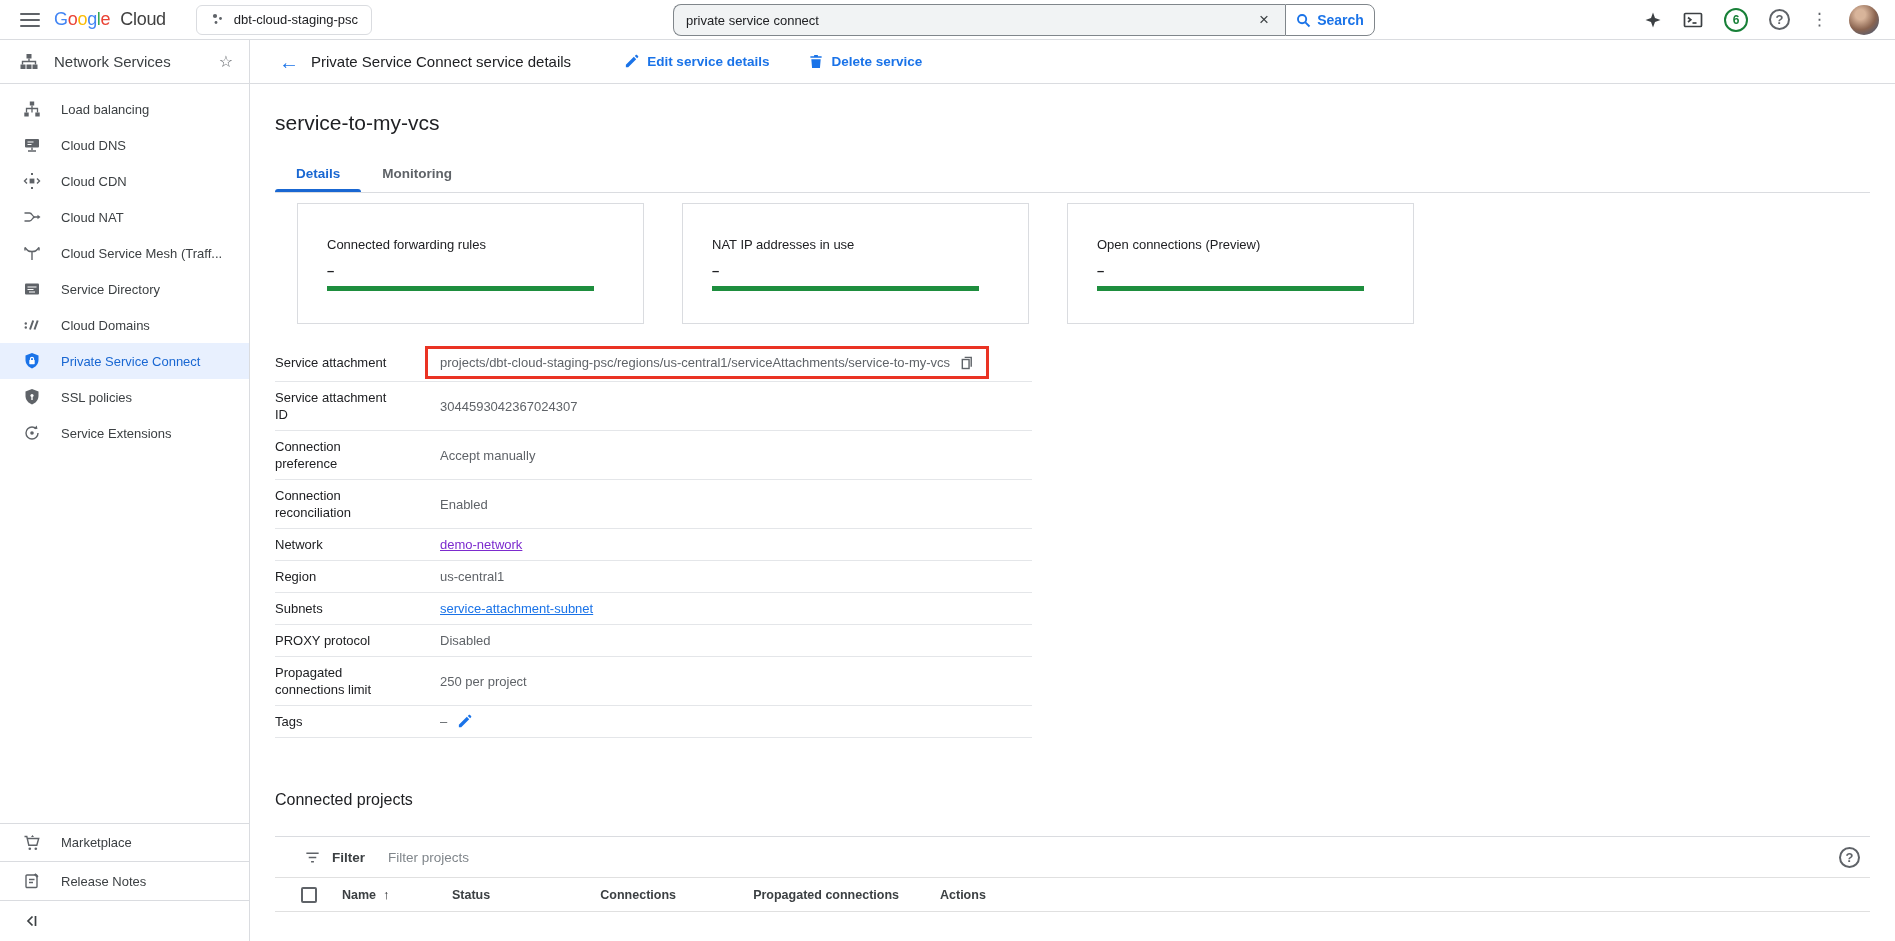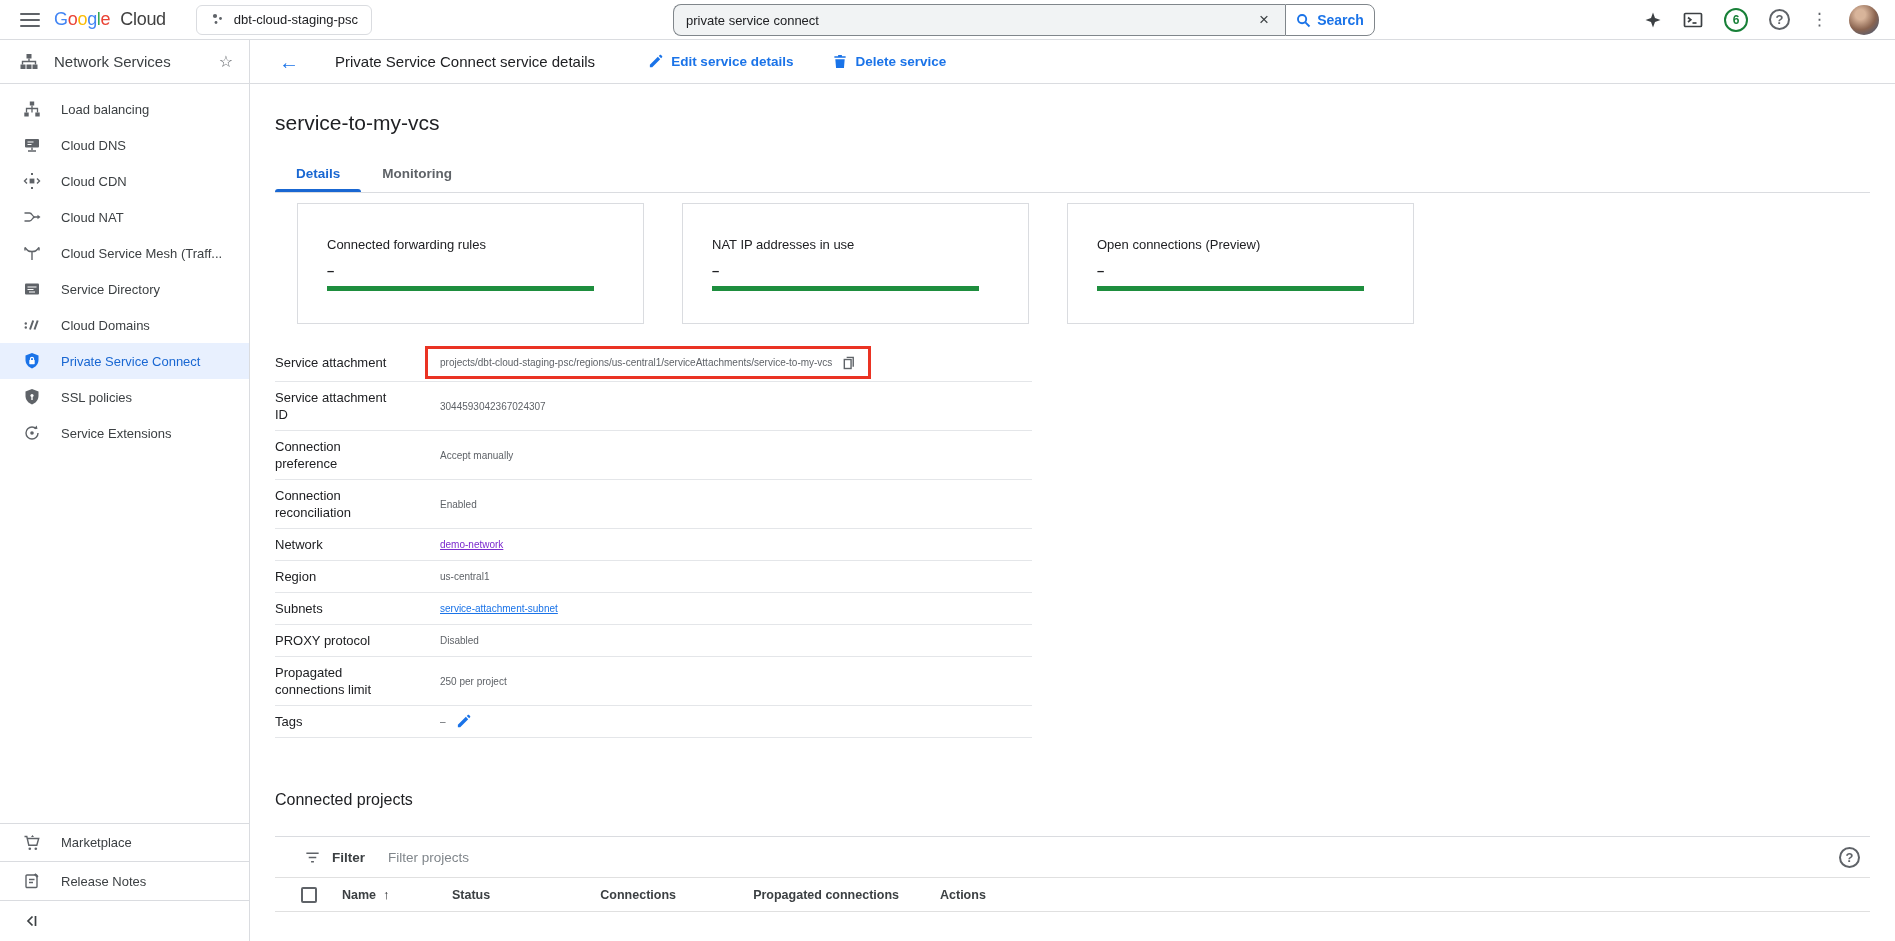--- a/index.html
+++ b/index.html
@@ -37,21 +37,21 @@
   .avatar { width:30px; height:30px; border-radius:50%;
     background:radial-gradient(circle at 38% 32%, #d8b49a 18%, #8a6450 55%, #41597a 95%); }
 
   
   .appbar-left { display:flex; align-items:center; gap:15px; padding:0 16px 0 19px;
     border-right:1px solid #dadce0; border-bottom:1px solid #dadce0; }
   .appbar-left .ptitle { font-size:15px; color:#3c4043; }
   .star { margin-left:auto; font-size:16px; color:#5f6368; cursor:pointer; }
   .appbar-right { display:flex; align-items:center; border-bottom:1px solid #dadce0; padding-left:29px; }
   .back { color:#1a73e8; font-size:20px; cursor:pointer; line-height:1; }
-  .page-title { font-size:15px; color:#202124; margin-left:36px; }
+  .page-title { font-size:15px; color:#202124; margin-left:12px; }
   .hdr-action { display:flex; align-items:center; gap:8px; color:#1a73e8; font-size:13.5px;
     font-weight:bold; cursor:pointer; }
   .hdr-action.edit { margin-left:53px; }
   .hdr-action.del { margin-left:40px; }
 
   
   .sidebar { border-right:1px solid #dadce0; display:flex; flex-direction:column; padding-top:7px; background:#fff; }
   .sitem { height:36px; display:flex; align-items:center; padding-left:23px; gap:20px;
     font-size:13px; color:#3c4043; cursor:pointer; white-space:nowrap; }
   .sitem .sic { color:#5f6368; display:flex; }
@@ -74,21 +74,21 @@
   .cards { margin:10px 0 0 22px; display:flex; gap:38px; }
   .card { width:347px; height:121px; border:1px solid #dadce0; border-radius:0; padding:33px 29px 0; }
   .ctitle { font-size:13px; color:#202124; }
   .cvalue { margin-top:11px; font-size:13px; font-weight:bold; color:#202124; }
   .cbar { margin-top:8px; height:5px; background:#1e8e3e; width:93%; }
 
   .details { margin-top:20px; width:757px; }
   .drow { display:grid; grid-template-columns:165px 1fr; border-bottom:1px solid #e4e6e9;
     padding:7px 0; align-items:center; }
   .dlabel { font-size:13px; color:#202124; padding-right:48px; line-height:17px; }
-  .dvalue { font-size:10px; color:#5f6368; line-height:17px; display:flex; align-items:center; }
+  .dvalue { font-size:13px; color:#5f6368; line-height:17px; display:flex; align-items:center; }
   .link { color:#1a73e8; text-decoration:underline; cursor:pointer; }
   .visited { color:#7c2bce; text-decoration:underline; cursor:pointer; }
   .hl { display:inline-flex; align-items:center; gap:10px; border:3px solid #ea3323;
     padding:5px 12px; margin:-5px 0 -5px -15px; }
   .copy-btn { cursor:pointer; display:flex; }
   .tag-edit { margin-left:10px; cursor:pointer; display:flex; }
 
   .cp-heading { margin-top:53px; font-size:16px; font-weight:400; color:#202124; }
   .cp-toolbar { margin-top:27px; border-top:1px solid #dadce0; height:41px; display:flex;
     align-items:center; padding:0 10px 0 29px; }

